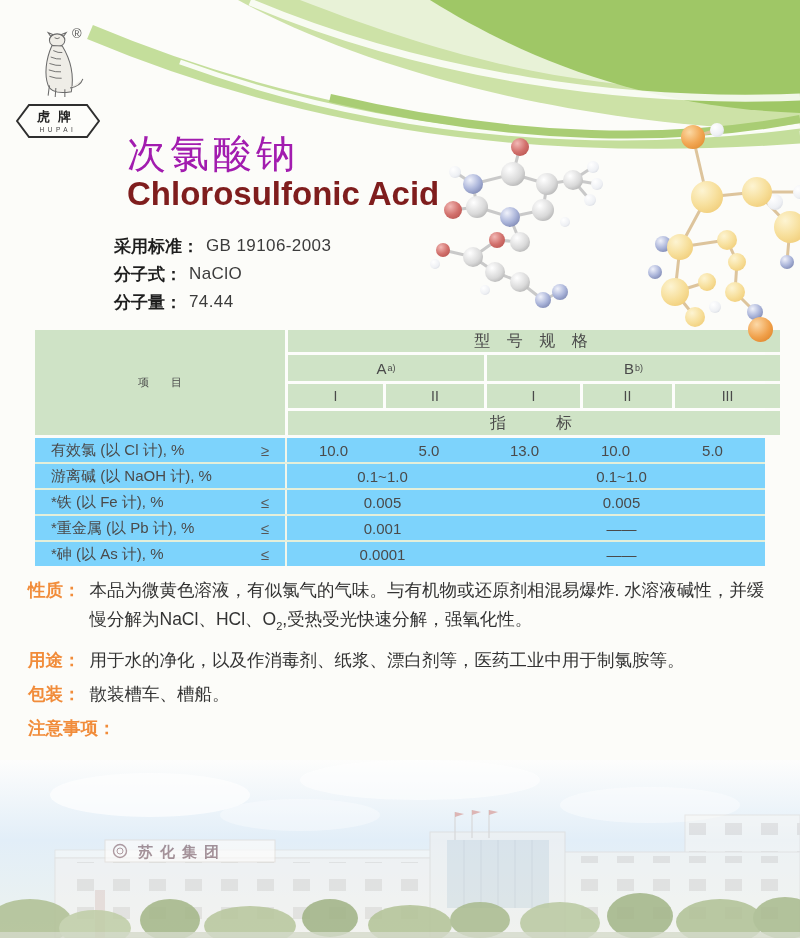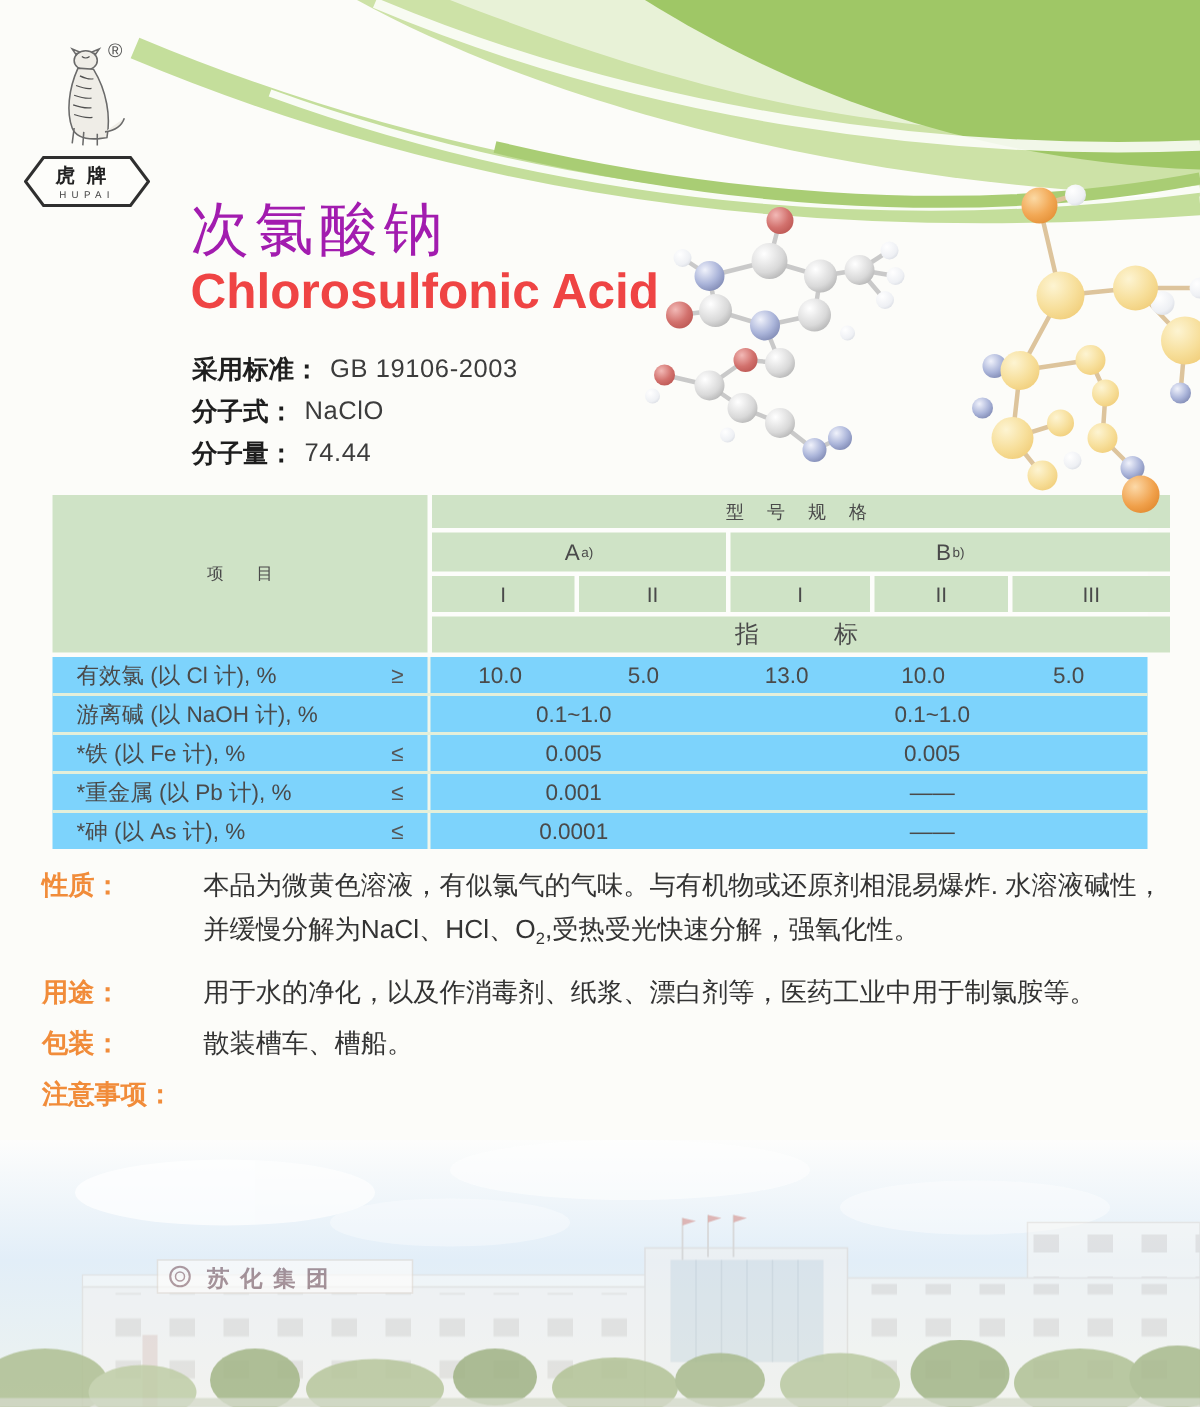--- a/index.html
+++ b/index.html
@@ -12,56 +12,56 @@
   
   .swoosh{position:absolute;left:0;top:0;width:800px;height:150px;z-index:0;}
   
   .logo{position:absolute;left:16px;top:26px;width:96px;height:112px;z-index:2;}
   .tiger{position:absolute;left:12px;top:4px;width:66px;height:74px;}
   .rmark{position:absolute;left:56px;top:0;font-size:13px;color:#555;}
   .hexwrap{position:absolute;left:0;top:78px;width:84px;height:34px;}
   
   .titleblock{position:absolute;left:127px;top:134px;z-index:2;}
   .title-cn{margin:0;font-size:39px;font-weight:400;color:#a21caf;letter-spacing:4px;line-height:1;}
-  .title-en{margin:4px 0 0 0;font-size:33px;font-weight:800;color:#ef4444;line-height:1;}
-  
-  .specs{position:absolute;left:128px;top:232px;z-index:2;}
+  .title-en{margin:4px 0 0 0;font-size:33px;font-weight:800;color:#7f1d1d;line-height:1;}
+  
+  .specs{position:absolute;left:114px;top:232px;z-index:2;}
   .spec-row{height:28px;display:flex;align-items:center;font-size:17px;}
   .spec-label{font-weight:bold;color:#1e1e1e;}
   .spec-value{color:#3c3c3c;margin-left:7px;letter-spacing:0.4px;}
   
   .molecule{position:absolute;left:425px;top:122px;width:380px;height:212px;z-index:1;}
   .orange-dot{position:absolute;left:748px;top:317px;width:25px;height:25px;border-radius:50%;
     background:radial-gradient(circle at 35% 30%, #fcd9a8, #f0a04a 55%, #d97b1f);z-index:4;}
   
   .table{position:absolute;left:35px;top:330px;width:730px;z-index:3;font-size:15px;color:#4a4a4a;}
   .thead{display:grid;grid-template-columns:250px 95px 98px 93px 89px 105px;
     grid-template-rows:22px 26px 24px 24px;gap:3px;background:#fdfdfb;}
   .hc{background:#cfe3c6;display:flex;align-items:center;justify-content:center;}
   .item-head{grid-area:1/1/5/2;font-size:11px;}
-  .spec-head{grid-area:1/2/2/7;letter-spacing:6px;font-size:12px;}
+  .spec-head{grid-area:1/2/2/7;letter-spacing:6px;font-size:16px;}
   .ga{grid-area:2/2/3/4;}
   .gb{grid-area:2/4/3/7;}
   .ga sup,.gb sup{font-size:9px;margin-left:1px;}
   .sc{font-size:14px;}
   .sc1{grid-area:3/2/4/3;} .sc2{grid-area:3/3/4/4;} .sc3{grid-area:3/4/4/5;}
   .sc4{grid-area:3/5/4/6;} .sc5{grid-area:3/6/4/7;}
   .index-head{grid-area:4/2/5/7;letter-spacing:6px;font-size:16px;}
   .tbody{margin-top:3px;background:#7dd3fc;}
   .brow{display:grid;grid-template-columns:250px 95px 98px 93px 89px 105px;height:24px;}
   .brow + .brow{border-top:2px solid #e4efda;}
   .cell-item{display:flex;align-items:center;justify-content:space-between;padding:0 16px 0 16px;}
   .isym{color:#555;}
   .bv{display:flex;align-items:center;justify-content:center;border-left:2px solid #f0f6ea;}
   .bv ~ .bv{border-left:none;}
   .spanA{grid-column:2/4;}
   .spanB{grid-column:4/7;}
   
   .sections{position:absolute;left:28px;top:576px;width:752px;z-index:3;font-size:17.5px;line-height:29px;}
-  .sec{display:flex;margin-bottom:5px;gap:46px;}
+  .sec{display:flex;margin-bottom:5px;}
   .slabel{color:#f18c3a;font-weight:bold;white-space:nowrap;margin-right:9px;}
   .stext{margin:0;color:#333;}
   .stext sub{font-size:11px;}
   
   .photo{position:absolute;left:0;bottom:0;width:800px;height:178px;z-index:0;}
 </style>
 </head>
 <body>
 
 <div class="page">

